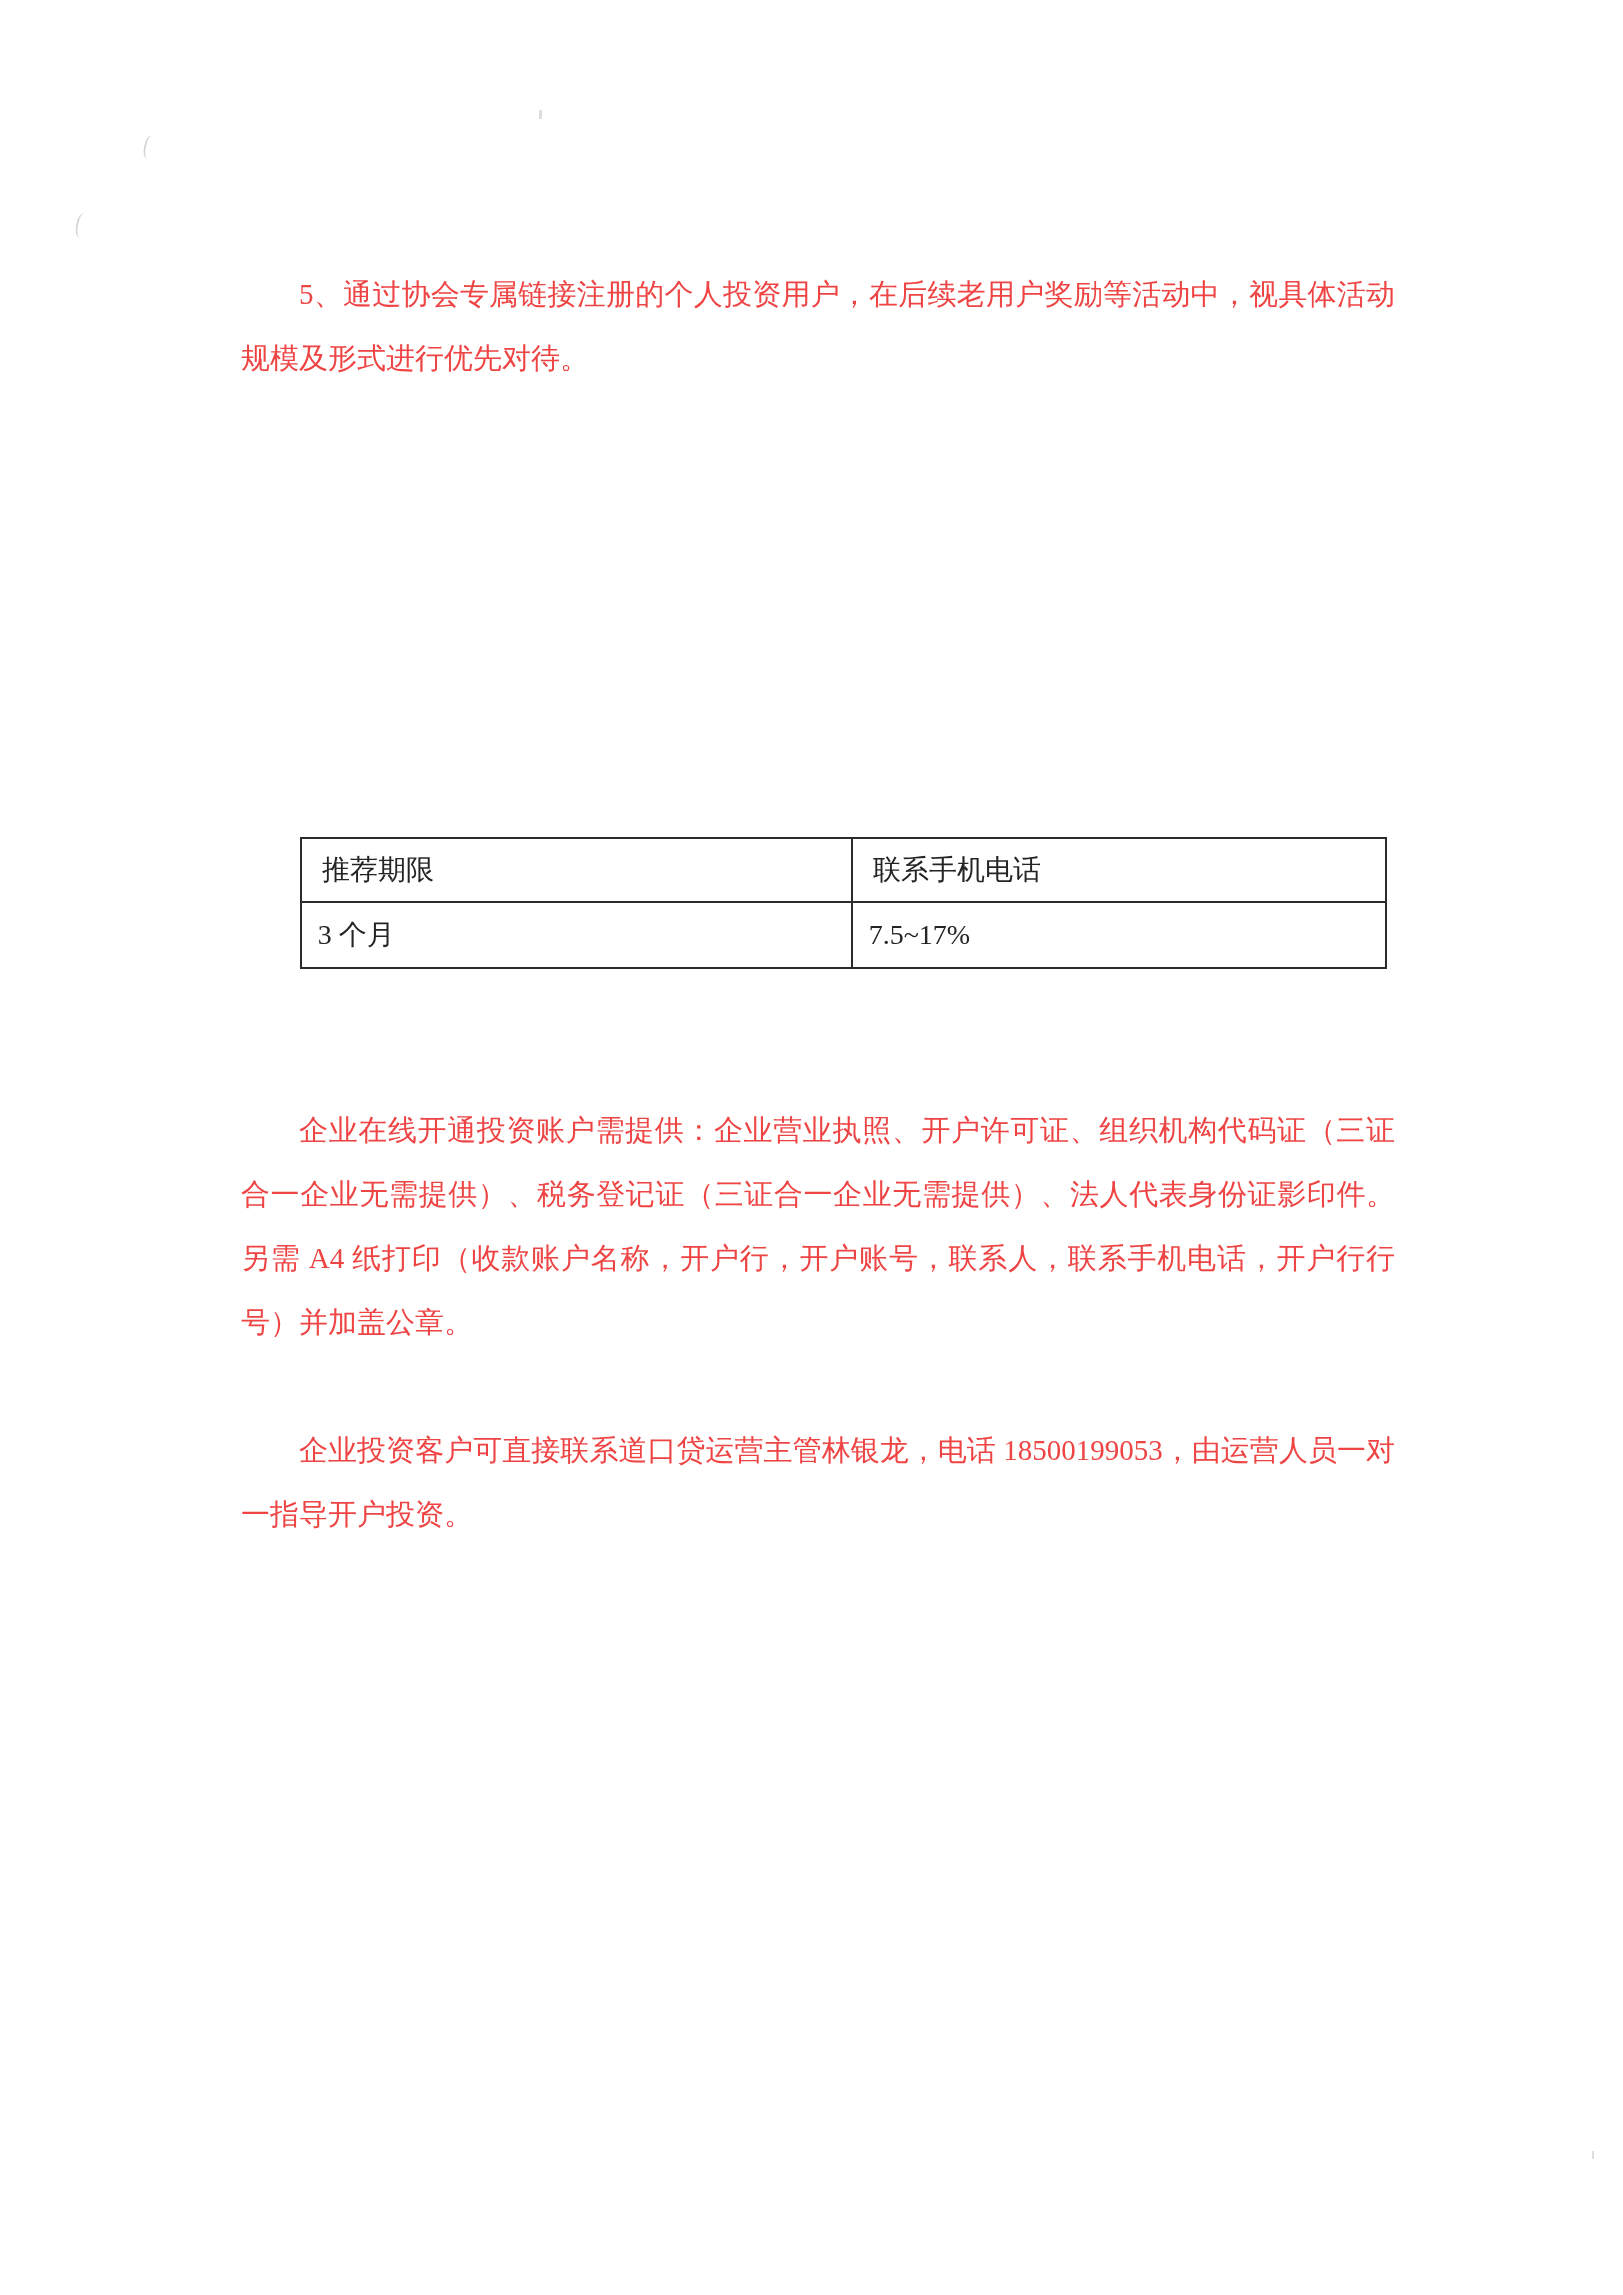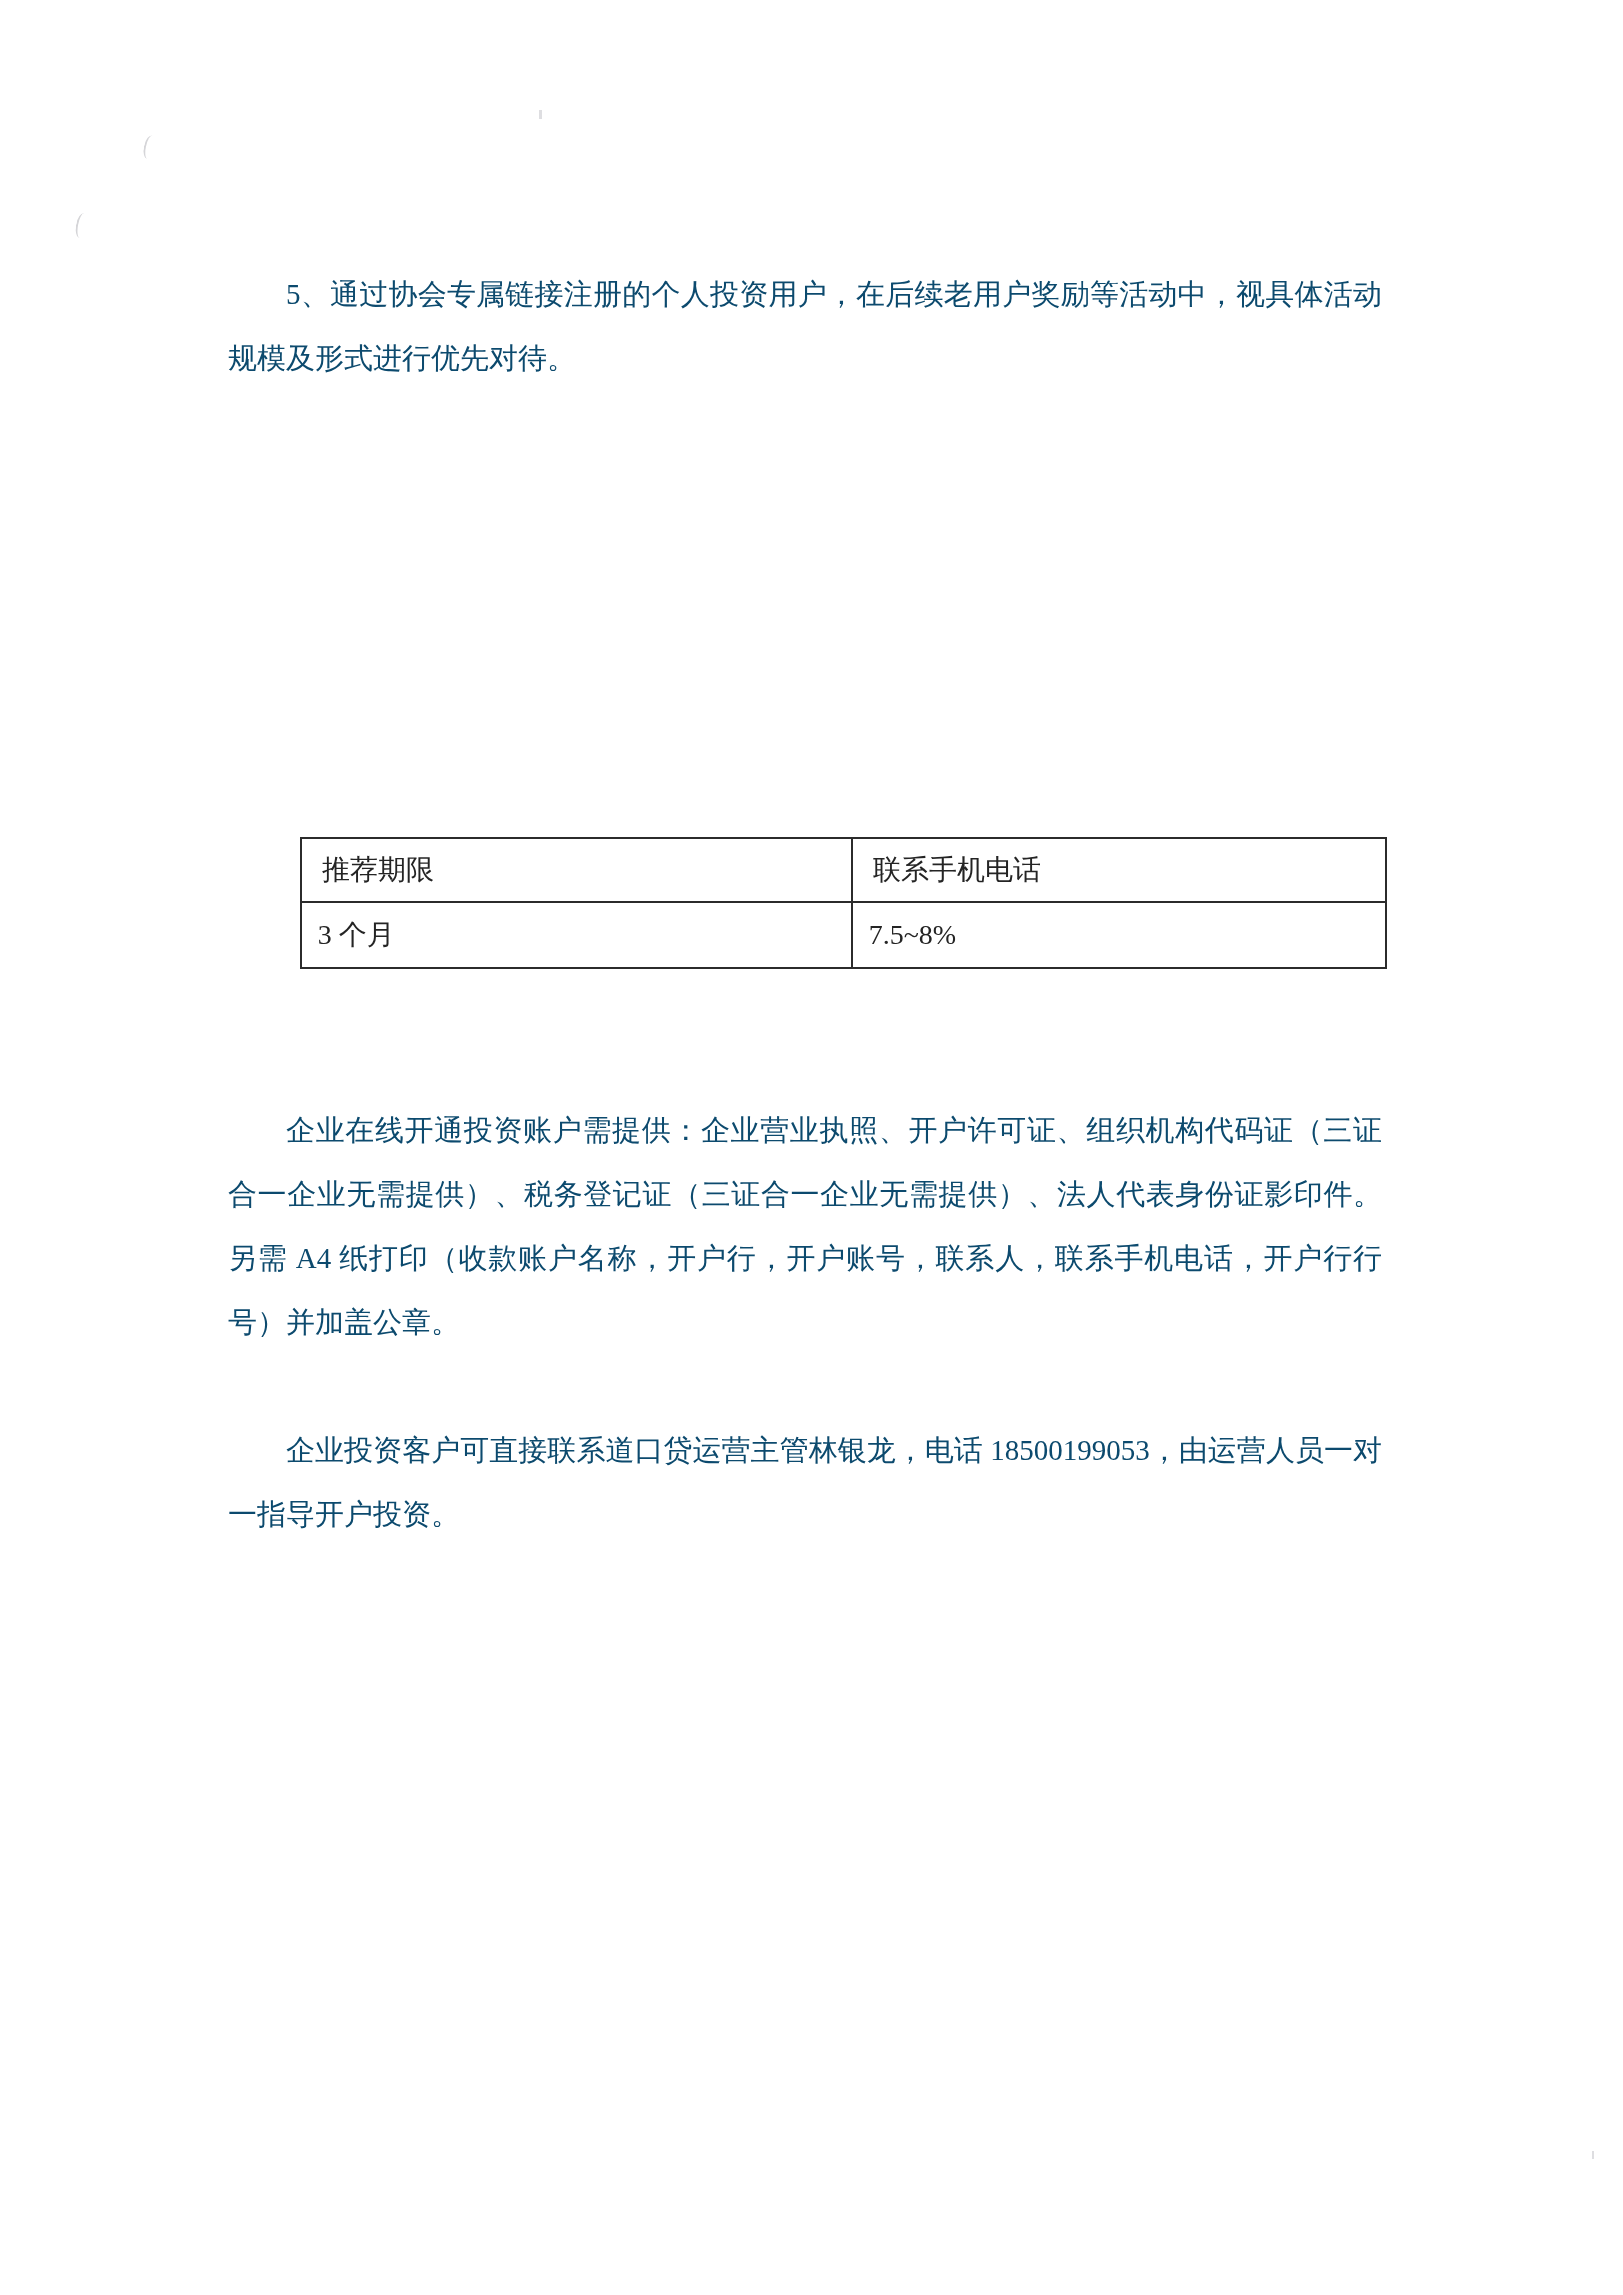--- a/index.html
+++ b/index.html
@@ -12,27 +12,27 @@
     width: 1623px;
     height: 2295px;
     margin: 0 auto;
     background: #ffffff;
     overflow: hidden;
     font-family: "Liberation Serif", "DejaVu Serif", serif;
     color: #242424;
   }
   .para {
     position: absolute;
-    left: 228px;
+    left: 241px;
     width: 1154px;
     font-size: 29px;
     line-height: 64px;
     text-align: justify;
     text-indent: 58px;
-    color: #0c4a6e;
+    color: #ef4444;
   }
   .para-p1 { top: 262px; }
   .para-p2 { top: 642px; }
   .para-p3 { top: 1098px; }
   .para-p4 { top: 1418px; }
 
   .section-heading {
     position: absolute;
     left: 293px;
     top: 524px;
@@ -115,21 +115,21 @@
         <col class="c1">
         <col class="c2">
       </colgroup>
     <tbody>
       <tr class="hdr">
         <td>推荐期限</td>
         <td>联系手机电话</td>
       </tr>
       <tr>
         <td>3 个月</td>
-        <td>7.5~8%</td>
+        <td>7.5~17%</td>
       </tr>
     </tbody>
   </table>
 
   <div class="para para-p3">企业在线开通投资账户需提供：企业营业执照、开户许可证、组织机构代码证（三证合一企业无需提供）、税务登记证（三证合一企业无需提供）、法人代表身份证影印件。另需 A4 纸打印（收款账户名称，开户行，开户账号，联系人，联系手机电话，开户行行号）并加盖公章。</div>
 
   <div class="para para-p4">企业投资客户可直接联系道口贷运营主管林银龙，电话 18500199053，由运营人员一对一指导开户投资。</div>
 
 </div>
 

